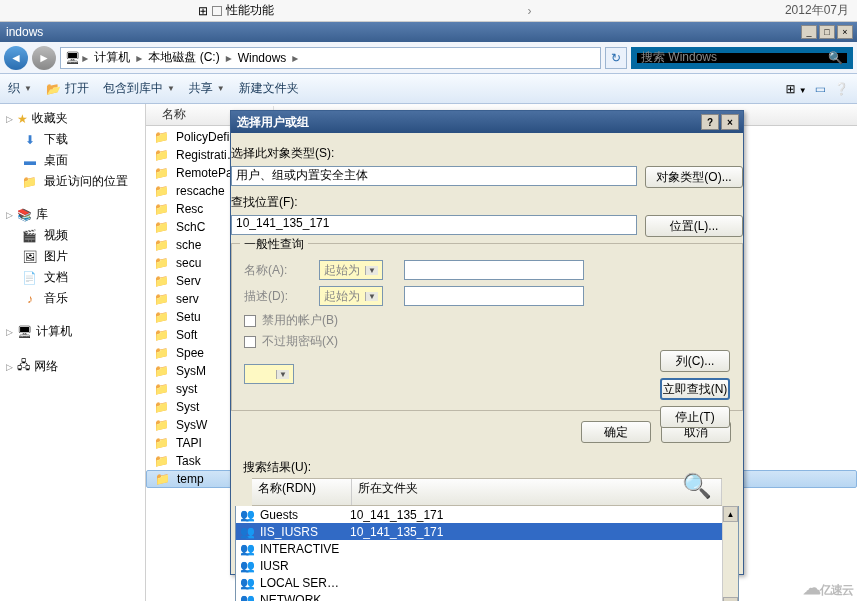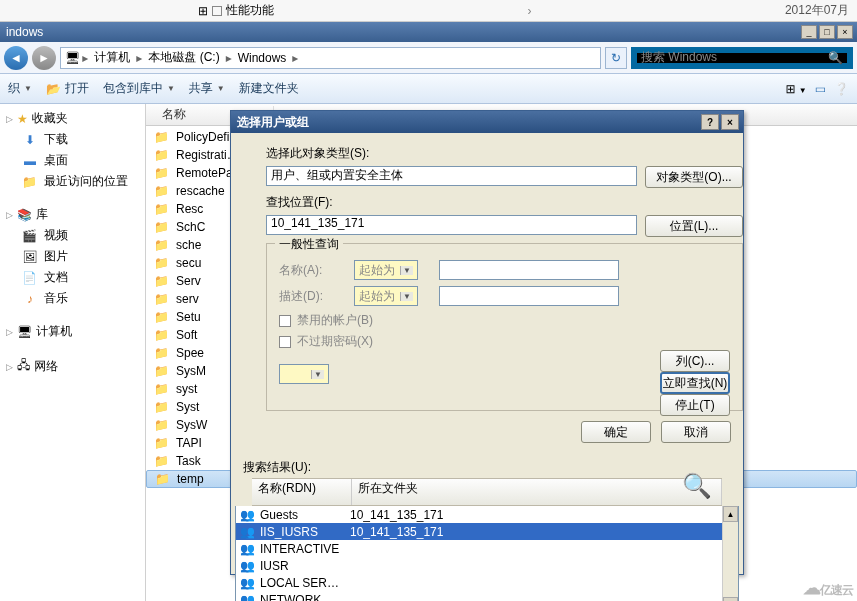--- a/index.html
+++ b/index.html
@@ -44,37 +44,37 @@
 .filelist { padding: 2px 0; }
 .file-row { display: flex; align-items: center; gap: 6px; padding: 1px 8px; height: 18px; }
 .file-row .fico { width: 16px; text-align: center; color: #e0a030; }
 .file-row.sel { background: linear-gradient(#d0e4f7, #b8d6f2); border: 1px solid #8ab5e0; border-radius: 2px; }
 
 .dialog { position: absolute; left: 230px; top: 110px; width: 514px; height: 465px; background: #ece9d8; border: 1px solid #3a5f8f; box-shadow: 2px 2px 4px rgba(0,0,0,0.3); }
 .dlg-title { height: 22px; background: linear-gradient(#4a6fa0, #2a4f80); color: #fff; display: flex; align-items: center; padding: 0 4px; }
 .dlg-title .txt { flex: 1; font-weight: bold; padding-left: 2px; }
 .dlg-title .cbtn { width: 18px; height: 16px; background: #d9d3c5; border: 1px solid #888; margin-left: 2px; font-size: 10px; display: flex; align-items: center; justify-content: center; color: #000; font-weight: bold; }
 
-.dlg-body { padding: 8px 0; margin-left: 35px; }
+.dlg-body { padding: 8px 0; }
 .dlg-label { margin: 4px 0; color: #000; }
 .dlg-row { display: flex; gap: 8px; margin-bottom: 6px; }
 .dlg-input { flex: 1; height: 20px; border: 1px solid #7a96b0; background: #fff; padding: 0 4px; }
 .dlg-btn { width: 98px; height: 22px; background: linear-gradient(#fdfdfd, #e8e8e0); border: 1px solid #8a8a7a; border-radius: 3px; display: flex; align-items: center; justify-content: center; }
 
 .fieldset { border: 1px solid #bdb8a8; margin: 6px 0; padding: 10px 12px 12px; position: relative; }
 .fieldset .legend { position: absolute; top: -8px; left: 8px; background: #ece9d8; padding: 0 4px; }
 .fld-row { display: flex; align-items: center; gap: 21px; margin: 6px 0; }
 .fld-row .lbl { width: 54px; color: #888; }
 .fld-row .combo { width: 64px; height: 20px; border: 1px solid #7a96b0; background: #fef9c3; display: flex; align-items: center; padding: 0 4px; color: #888; }
 .fld-row .combo .dd { margin-left: auto; background: #e8e8e0; border-left: 1px solid #aaa; padding: 0 2px; font-size: 8px; color: #555; }
 .fld-row .txt2 { width: 180px; height: 20px; border: 1px solid #7a96b0; background: #fff; }
 .chk-row { display: flex; align-items: center; gap: 6px; margin: 4px 0; color: #888; }
 .chk-row .chk { width: 12px; height: 12px; border: 1px solid #888; background: #fff; }
 
-.side-btns { position: absolute; right: 12px; top: 106px; display: flex; flex-direction: column; }
+.side-btns { position: absolute; right: 12px; top: 106px; display: flex; flex-direction: column; gap: 6px; }
 .magnifier { position: absolute; right: 30px; top: 228px; font-size: 24px; }
 
 .bottom-btns { display: flex; gap: 10px; justify-content: flex-end; padding: 4px 12px; }
 
 .results-label { padding: 4px 12px 2px; }
 .results-head { height: 28px; background: linear-gradient(#fdfdfd, #e8e8e0); border-top: 1px solid #bdb8a8; border-bottom: 1px solid #bdb8a8; display: flex; margin: 0 21px; }
 .results-head .rcol { border-right: 1px solid #ccc; padding: 1px 6px; }
 .results-list { background: #fff; margin: 0 4px; border: 1px solid #7a96b0; border-top: none; height: 108px; overflow: hidden; position: relative; }
 .res-row { display: flex; align-items: center; height: 17px; padding: 0 4px; gap: 4px; }
 .res-row .rico { width: 16px; text-align: center; }

